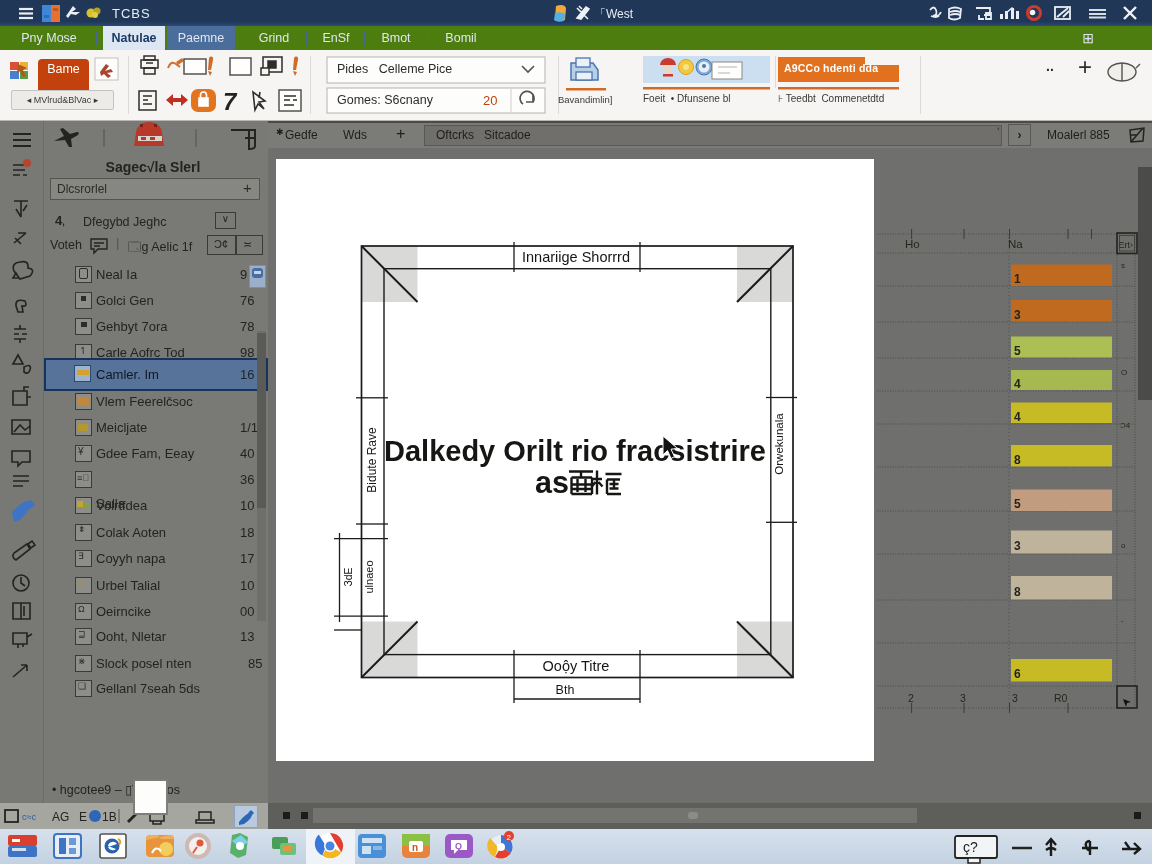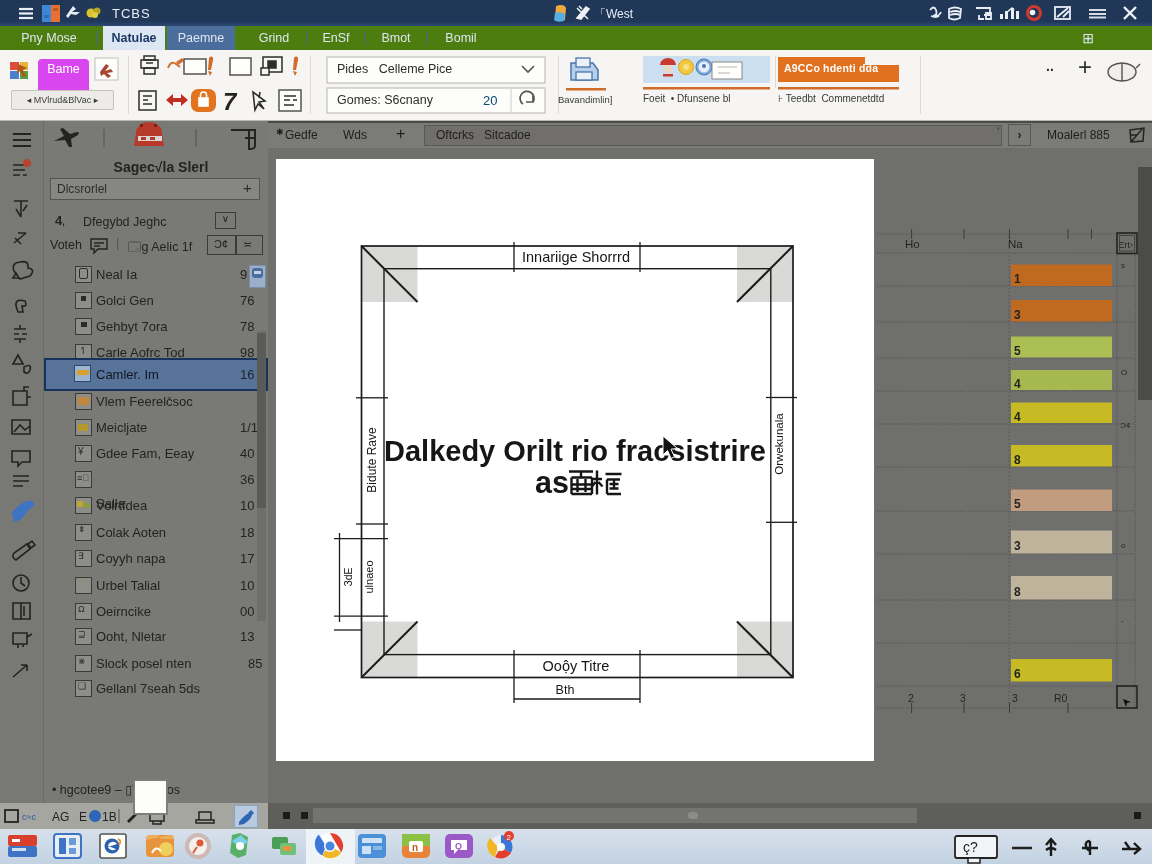--- a/index.html
+++ b/index.html
@@ -192,25 +192,25 @@
 
     <path d="M778 7 h87 v8 h34 v17 h-121 Z" fill="#e2711f"></path>
     <rect x="778" y="37" width="121" height="2.5" fill="#d06b28"></rect>
 
   </svg>
   <div class="rsep" style="left:128px;"></div>
   <div class="rsep" style="left:310px;"></div>
   <div class="rsep" style="left:558px;"></div>
   <div class="rsep" style="left:775px;height:32px;"></div>
   <div class="rsep" style="left:920px;"></div>
-  <div class="abs" style="left:38px;top:9px;width:51px;height:36px;background:#d946ef;border-radius:4px;color:#fff;font-size:12.5px;text-align:center;line-height:21px;">Bame</div>
+  <div class="abs" style="left:38px;top:9px;width:51px;height:36px;background:#c2410c;border-radius:4px;color:#fff;font-size:12.5px;text-align:center;line-height:21px;">Bame</div>
   <div class="abs" style="left:11px;top:40px;width:103px;height:20px;background:#ecebe8;border:1px solid #c6c4c0;border-radius:2px;font-size:9px;color:#3a3a36;text-align:center;line-height:18px;">◂ MVlrud&amp;BlVac ▸</div>
   <div class="abs" style="left:337px;top:12px;font-size:12.5px;color:#2d2d2a;">Pides &nbsp; Celleme Pice</div>
   <div class="abs" style="left:337px;top:43px;font-size:12.5px;color:#2d2d2a;">Gomes: S6cnany</div>
-  <div class="abs" style="left:483px;top:43px;font-size:13px;color:#0c4a6e;">20</div>
+  <div class="abs" style="left:483px;top:43px;font-size:13px;color:#c2410c;">20</div>
   <div class="abs" style="left:558px;top:44px;width:58px;text-align:left;font-size:9.5px;color:#3a3a36;">Bavandimlin]</div>
   <div class="abs" style="left:643px;top:43px;width:127px;font-size:10px;color:#3a3a36;">Foeit &nbsp;• Dfunsene bl</div>
   <div class="abs" style="left:784px;top:12px;width:110px;font-size:10.5px;color:#fff;font-weight:bold;letter-spacing:0.2px;">A9CCo hdenti dda</div>
   <div class="abs" style="left:778px;top:43px;width:140px;font-size:10px;color:#3a3a36;">⊦ Teedbt &nbsp;Commenetdtd</div>
   <div class="abs" style="left:1046px;top:8px;font-size:14px;color:#2d2d2a;font-weight:bold;">..</div>
   <div class="abs" style="left:1078px;top:3px;font-size:24px;color:#2d2d2a;font-weight:300;">+</div>
   <svg width="40" height="30" style="position:absolute;left:1104px;top:8px;">
     <ellipse cx="18" cy="14" rx="14" ry="9" fill="#f0efec" stroke="#55534f" stroke-width="1.4"></ellipse>
     <path d="M18 5 v18 M32 10 l4 -4" stroke="#55534f" stroke-width="1.4" fill="none"></path>
   </svg>
@@ -253,21 +253,21 @@
     <line x1="60" y1="8" x2="60" y2="26" stroke="#55554f"></line>
     <path d="M92 12 a13 11 0 0 1 26 0 l2 13 h-30 Z" fill="#b6392a"></path>
     <rect x="94" y="15" width="24" height="5" fill="#d8d6d2"></rect>
       <rect x="97" y="16" width="5" height="3" fill="#b6392a"></rect>
       <rect x="106" y="16" width="5" height="3" fill="#b6392a"></rect>
     <rect x="96" y="3" width="3" height="3" fill="#7e1f14"></rect>
       <rect x="110" y="3" width="3" height="3" fill="#7e1f14"></rect>
     <line x1="152" y1="8" x2="152" y2="26" stroke="#55554f"></line>
     <path d="M187 9 h24 v16 q0 3 -6 3 v-19 M211 17 h-10" stroke="#23231f" stroke-width="2" fill="none"></path>
   </svg>
-  <div class="abs" style="left:12px;top:38px;width:210px;text-align:center;font-size:14px;font-weight:bold;color:#23231f;">Sagec√la Slerl</div>
+  <div class="abs" style="left:4px;top:38px;width:210px;text-align:center;font-size:14px;font-weight:bold;color:#23231f;">Sagec√la Slerl</div>
   <div class="abs" style="left:6px;top:57px;width:210px;height:22px;border:1px solid #55554f;background:#868682;"></div>
   <div class="abs" style="left:13px;top:61px;font-size:12px;color:#2d2d28;">Dlcsrorlel</div>
   <div class="abs" style="left:199px;top:58px;font-size:15px;color:#2d2d28;">+</div>
   <div class="abs" style="left:11px;top:92px;font-size:13px;font-weight:bold;color:#23231f;">4<span style="font-size:9px;">,</span></div>
   <div class="abs" style="left:39px;top:94px;font-size:12.5px;color:#23231f;">Dfegybd Jeghc</div>
   <div class="abs" style="left:171px;top:91px;width:21px;height:17px;border:1.5px solid #3a3a36;text-align:center;font-size:10px;color:#23231f;">∨</div>
   <div class="abs" style="left:6px;top:117px;font-size:12.5px;color:#23231f;">Voteh</div>
   <svg width="40" height="20" style="position:absolute;left:44px;top:115px;">
     <path d="M3 3 h16 v10 h-9 l-4 4 v-4 h-3 Z M6 7 h10 M6 10 h6" stroke="#23231f" stroke-width="1.4" fill="none"></path>
   </svg>

